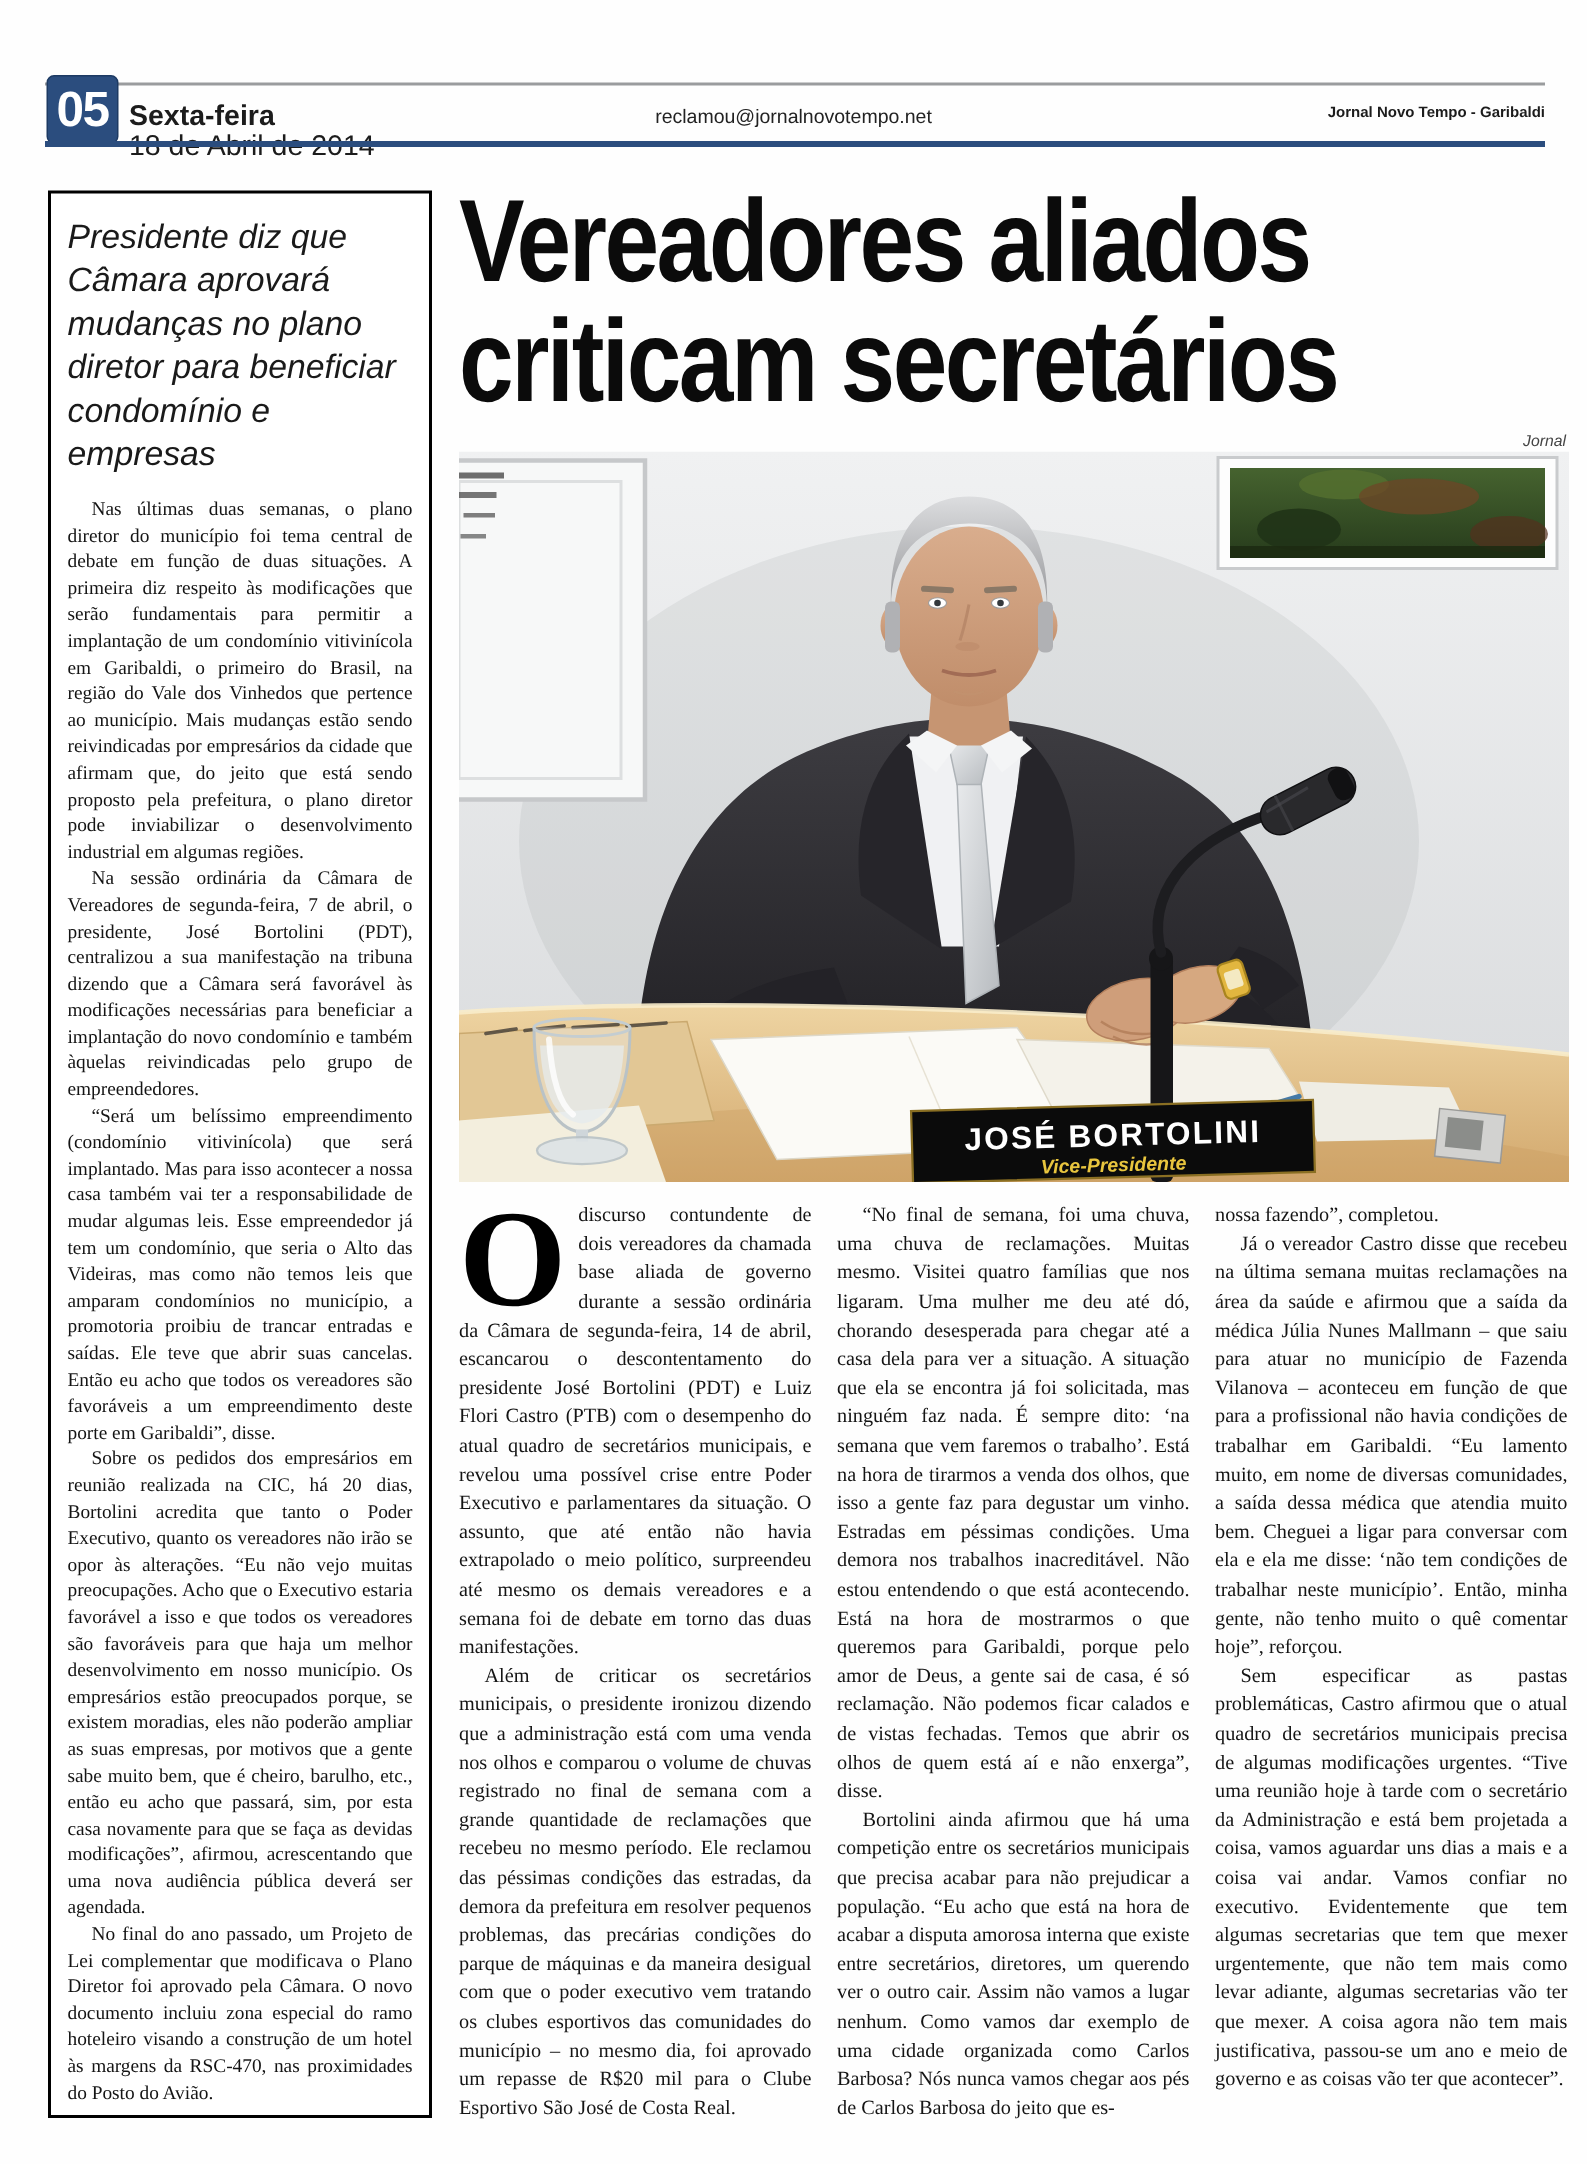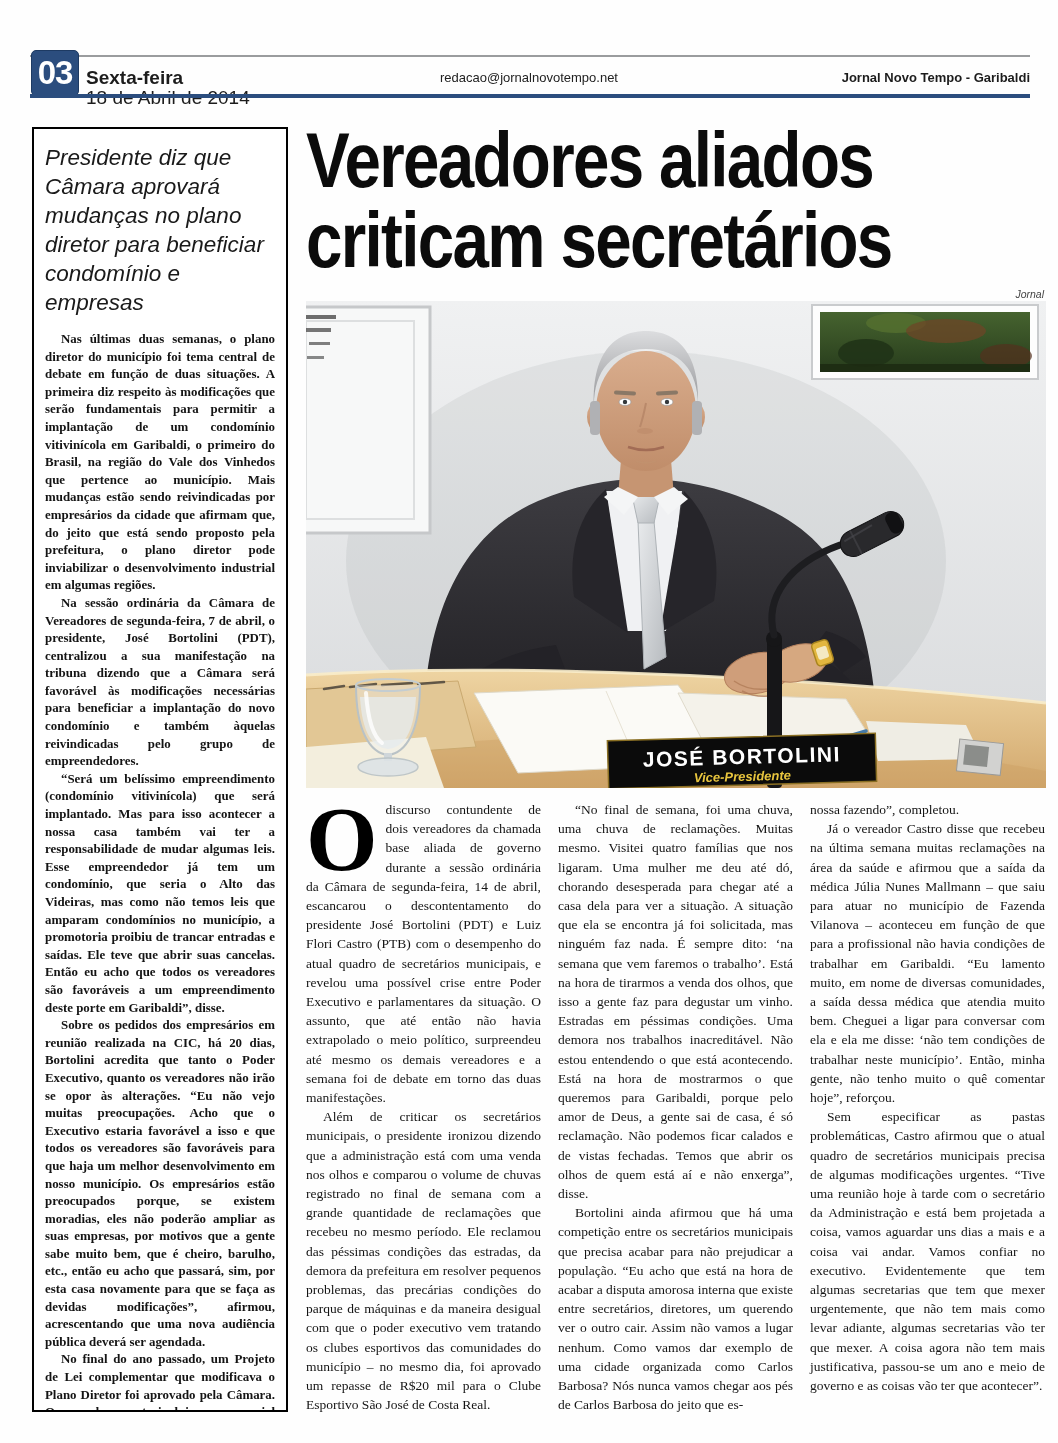--- a/index.html
+++ b/index.html
@@ -6,29 +6,29 @@
   .page{position:relative;width:1058px;height:1443px;background:#fefefe;overflow:hidden;
         font-family:"Liberation Sans",sans-serif;color:#111;}
   
   .header-topline{position:absolute;left:30px;right:28px;top:55px;border-top:2px solid #9a9c9e;}
   .page-badge{position:absolute;left:31px;top:50px;width:46px;height:44px;background:#2b4d7e;
         border:1px solid #1d3a63;border-radius:5px;color:#fff;font-weight:bold;font-size:33px;
         text-align:center;line-height:44px;letter-spacing:-1px;}
   .date-block{position:absolute;left:86px;top:68px;font-size:19px;line-height:20px;color:#1c1c1c;}
   .date-block .weekday{font-weight:bold;}
   .header-email{position:absolute;left:0;right:0;top:70px;text-align:center;font-size:13px;color:#222;}
-  .header-paper{position:absolute;right:28px;top:70px;font-size:13px;font-weight:bold;color:#1c1c1c;}
+  .header-paper{position:absolute;right:28px;top:70px;font-size:10px;font-weight:bold;color:#1c1c1c;}
   .header-rule{position:absolute;left:30px;right:28px;top:94px;height:4px;background:#2b4d7e;}
   
   .sidebar-box{position:absolute;left:32px;top:127px;width:256px;height:1285px;border:2.5px solid #000;
         box-sizing:border-box;padding:12px 11px;overflow:hidden;background:#fff;}
   .sidebar-headline{font-style:italic;font-size:22.5px;line-height:29px;color:#1a1a1a;margin:2px 0 14px 0;
         font-family:"Liberation Sans",sans-serif;}
   .sidebar-box p{font-family:"Liberation Serif",serif;font-size:12.9px;line-height:17.6px;
-        text-align:justify;text-indent:16px;margin:0;color:#141414;hyphens:auto;font-weight:bold;}
+        text-align:justify;text-indent:16px;margin:0;color:#141414;hyphens:auto;}
   
   .main{position:absolute;left:306px;top:120px;width:740px;}
   .headline{margin:0;font-weight:bold;color:#0b0b0b;}
   .hl-line{display:block;font-size:78px;line-height:80px;letter-spacing:-2px;white-space:nowrap;
         transform:scaleX(0.84);transform-origin:0 0;}
   .subhead{margin-top:11px;font-size:18.5px;line-height:25px;color:#333;}
   .photo-credit{text-align:right;font-size:10.5px;font-style:italic;color:#444;margin:8px 2px 1px 0;}
   .photo-wrap{position:relative;width:740px;height:487px;}
   
   .cols{display:flex;gap:17px;margin-top:12px;}
@@ -38,26 +38,26 @@
   .col p.first,.col p.cont{text-indent:0;}
   .dropcap{float:left;font-family:"Liberation Serif",serif;font-weight:bold;font-size:92px;
         line-height:70px;padding:4px 8px 0 0;color:#000;}
 </style>
 </head>
 <body>
 
 <div class="page">
 
   <div class="header-topline"></div>
-  <div class="page-badge">03</div>
+  <div class="page-badge">05</div>
   <div class="date-block">
     <div class="weekday">Sexta-feira</div>
     <div>18 de Abril de 2014</div>
   </div>
-  <div class="header-email">redacao@jornalnovotempo.net</div>
+  <div class="header-email">reclamou@jornalnovotempo.net</div>
   <div class="header-paper">Jornal Novo Tempo - Garibaldi</div>
   <div class="header-rule"></div>
 
   <div class="sidebar-box">
     <div class="sidebar-headline">Presidente diz que Câmara aprovará mudanças no plano diretor para beneficiar condomínio e empresas</div>
     <p>Nas últimas duas semanas, o plano diretor do município foi tema central de debate em função de duas situações. A primeira diz respeito às modificações que serão fundamentais para permitir a implantação de um condomínio vitivinícola em Garibaldi, o primeiro do Brasil, na região do Vale dos Vinhedos que pertence ao município. Mais mudanças estão sendo reivindicadas por empresários da cidade que afirmam que, do jeito que está sendo proposto pela prefeitura, o plano diretor pode inviabilizar o desenvolvimento industrial em algumas regiões.</p>
     <p>Na sessão ordinária da Câmara de Vereadores de segunda-feira, 7 de abril, o presidente, José Bortolini (PDT), centralizou a sua manifestação na tribuna dizendo que a Câmara será favorável às modificações necessárias para beneficiar a implantação do novo condomínio e também àquelas reivindicadas pelo grupo de empreendedores.</p>
     <p>“Será um belíssimo empreendimento (condomínio vitivinícola) que será implantado. Mas para isso acontecer a nossa casa também vai ter a responsabilidade de mudar algumas leis. Esse empreendedor já tem um condomínio, que seria o Alto das Videiras, mas como não temos leis que amparam condomínios no município, a promotoria proibiu de trancar entradas e saídas. Ele teve que abrir suas cancelas. Então eu acho que todos os vereadores são favoráveis a um empreendimento deste porte em Garibaldi”, disse.</p>
     <p>Sobre os pedidos dos empresários em reunião realizada na CIC, há 20 dias, Bortolini acredita que tanto o Poder Executivo, quanto os vereadores não irão se opor às alterações. “Eu não vejo muitas preocupações. Acho que o Executivo estaria favorável a isso e que todos os vereadores são favoráveis para que haja um melhor desenvolvimento em nosso município. Os empresários estão preocupados porque, se existem moradias, eles não poderão ampliar as suas empresas, por motivos que a gente sabe muito bem, que é cheiro, barulho, etc., então eu acho que passará, sim, por esta casa novamente para que se faça as devidas modificações”, afirmou, acrescentando que uma nova audiência pública deverá ser agendada.</p>
     <p>No final do ano passado, um Projeto de Lei complementar que modificava o Plano Diretor foi aprovado pela Câmara. O novo documento incluiu zona especial do ramo hoteleiro visando a construção de um hotel às margens da RSC-470, nas proximidades do Posto do Avião.</p>

